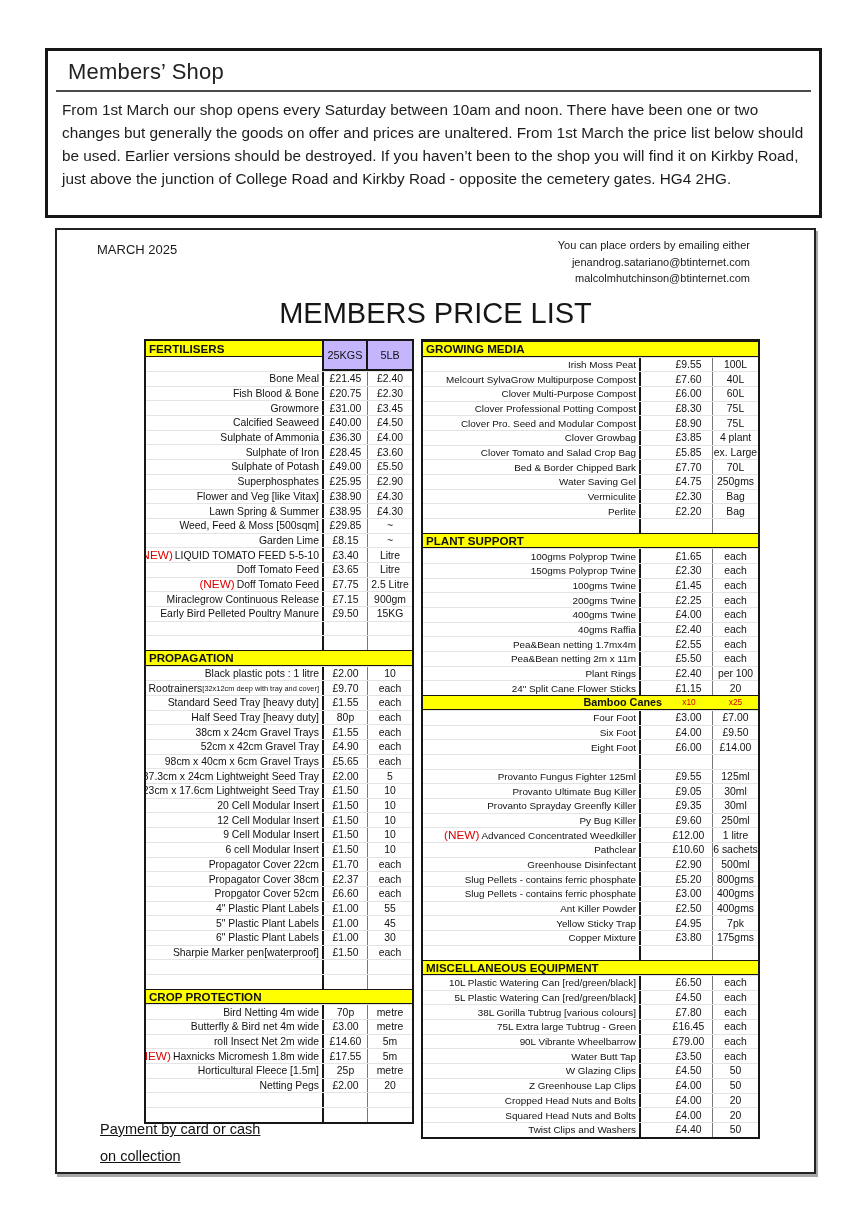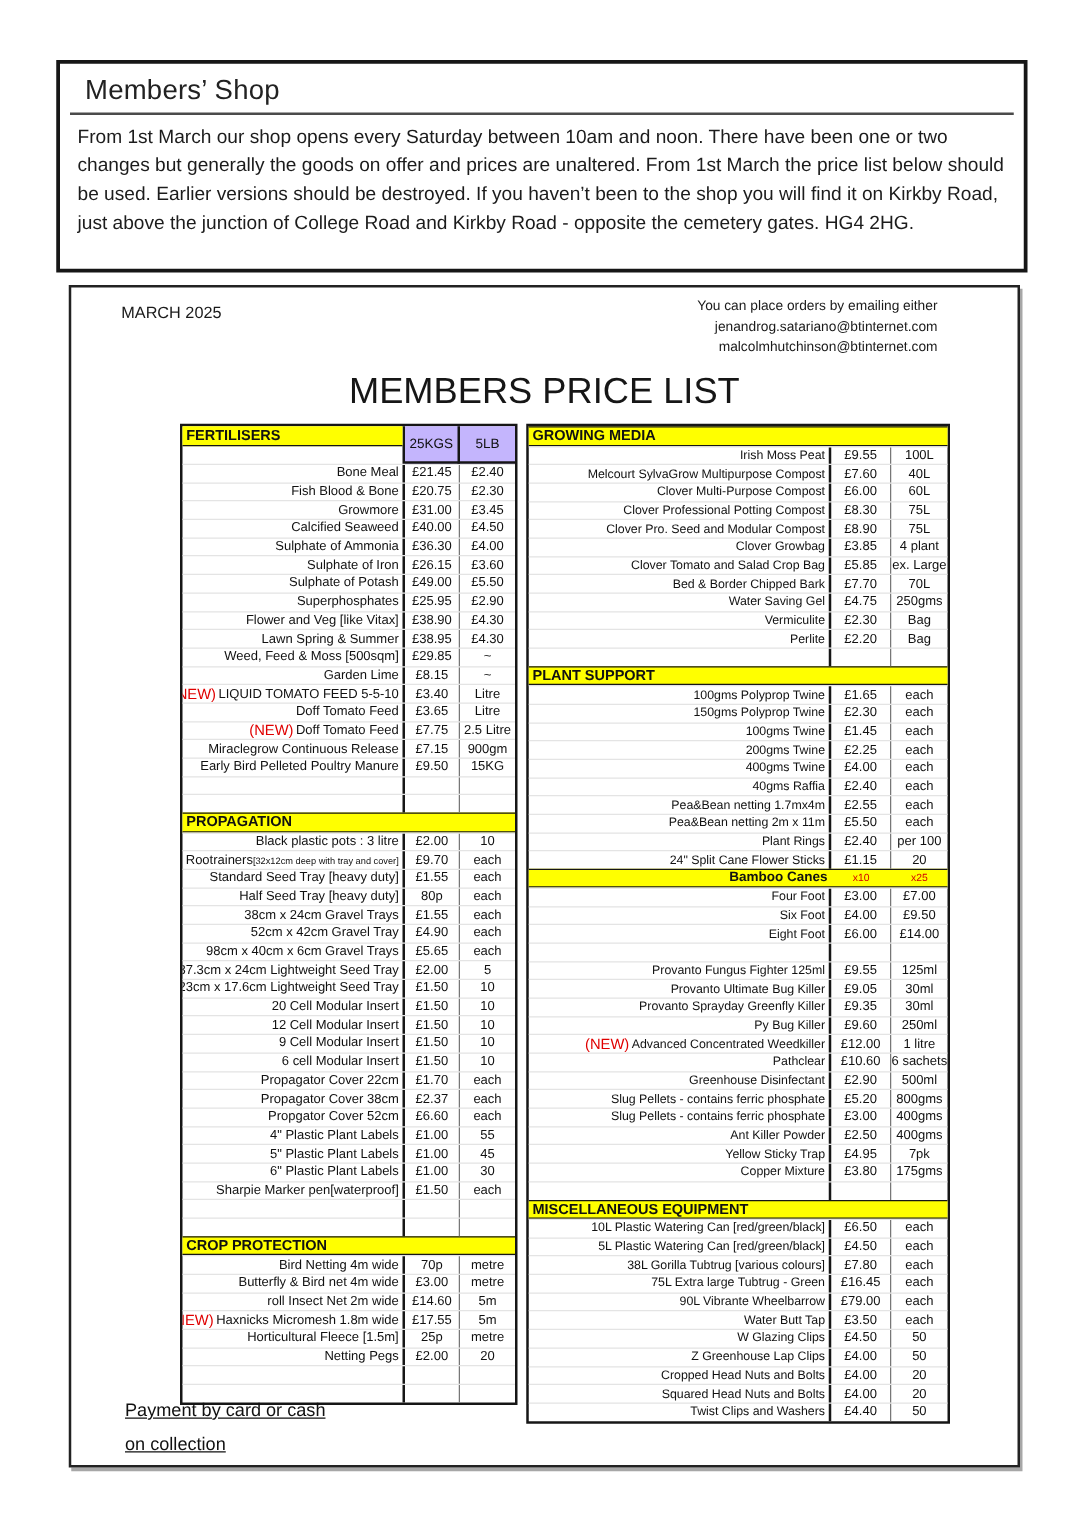--- a/index.html
+++ b/index.html
@@ -36,21 +36,21 @@
   .pt-right{left:364px;width:339px;}
   .t-row{display:flex;height:14.7px;align-items:center;box-sizing:border-box;border-top:1px solid #e4e4e4;}
   .t-row:first-child{border-top:none;}
   .c-name{flex:1 1 auto;text-align:right;padding-right:3px;border-right:2px solid #161616;
           white-space:nowrap;overflow:hidden;height:100%;display:flex;align-items:center;justify-content:flex-end;}
   .pt-left .c-name{font-size:10.4px;}
   .pt-right .c-name{font-size:9.9px;}
   .c-p1,.c-p2{text-align:center;font-size:10.4px;height:100%;display:flex;align-items:center;justify-content:center;box-sizing:border-box;}
   .pt-left .c-p1{flex:0 0 44px;border-right:1px solid #777;}
   .pt-left .c-p2{flex:0 0 44px;}
-  .pt-right .c-p1{flex:0 0 48px;border-right:1px solid #777;}
+  .pt-right .c-p1{flex:0 0 48px;border-right:1px solid #777;margin-left:24px;}
   .pt-right .c-p2{flex:0 0 45px;}
   .t-sec{
     height:15.5px;background:#ffff00;border-top:1px solid #161616;border-bottom:1px solid #161616;
     font-weight:bold;font-size:11.6px;padding-left:3px;display:flex;align-items:center;box-sizing:border-box;
   }
   
   .t-ch{display:flex;height:30px;box-sizing:border-box;}
   .t-ch-name{flex:1 1 auto;border-right:2px solid #161616;box-sizing:border-box;}
   .t-ch-label{height:16px;background:#ffff00;border-bottom:1.5px solid #161616;font-weight:bold;
               font-size:11.6px;padding-left:3px;display:flex;align-items:center;box-sizing:border-box;}
@@ -114,21 +114,21 @@
         <div class="c-p1">£40.00</div>
         <div class="c-p2">£4.50</div>
       </div>
       <div class="t-row">
         <div class="c-name">Sulphate of Ammonia</div>
         <div class="c-p1">£36.30</div>
         <div class="c-p2">£4.00</div>
       </div>
       <div class="t-row">
         <div class="c-name">Sulphate of Iron</div>
-        <div class="c-p1">£26.15</div>
+        <div class="c-p1">£28.45</div>
         <div class="c-p2">£3.60</div>
       </div>
       <div class="t-row">
         <div class="c-name">Sulphate of Potash</div>
         <div class="c-p1">£49.00</div>
         <div class="c-p2">£5.50</div>
       </div>
       <div class="t-row">
         <div class="c-name">Superphosphates</div>
         <div class="c-p1">£25.95</div>
@@ -184,21 +184,21 @@
         <div class="c-p1"></div>
         <div class="c-p2"></div>
       </div>
       <div class="t-row">
         <div class="c-name"></div>
         <div class="c-p1"></div>
         <div class="c-p2"></div>
       </div>
       <div class="t-sec">PROPAGATION</div>
       <div class="t-row">
-        <div class="c-name">Black plastic pots : 3 litre</div>
+        <div class="c-name">Black plastic pots : 1 litre</div>
         <div class="c-p1">£2.00</div>
         <div class="c-p2">10</div>
       </div>
       <div class="t-row">
         <div class="c-name">Rootrainers<span class="small-txt"> [32x12cm deep with tray and cover]</span></div>
         <div class="c-p1">£9.70</div>
         <div class="c-p2">each</div>
       </div>
       <div class="t-row">
         <div class="c-name">Standard Seed Tray [heavy duty]</div>

